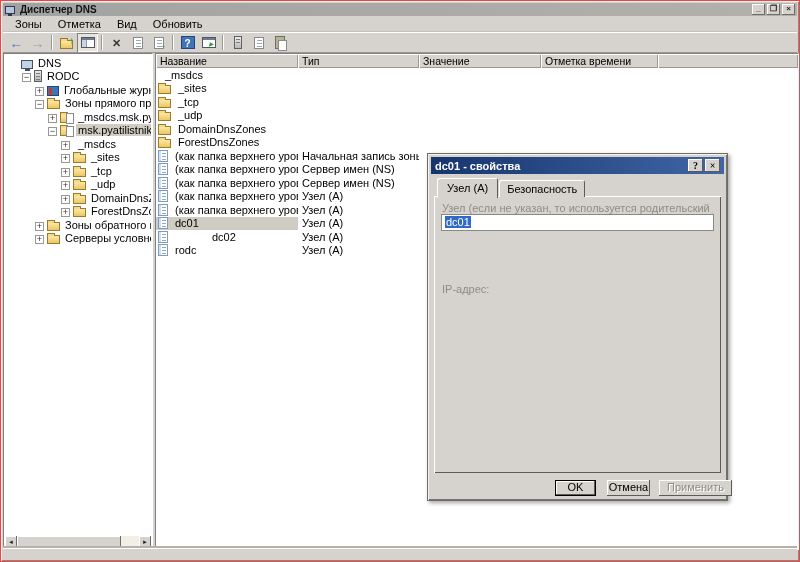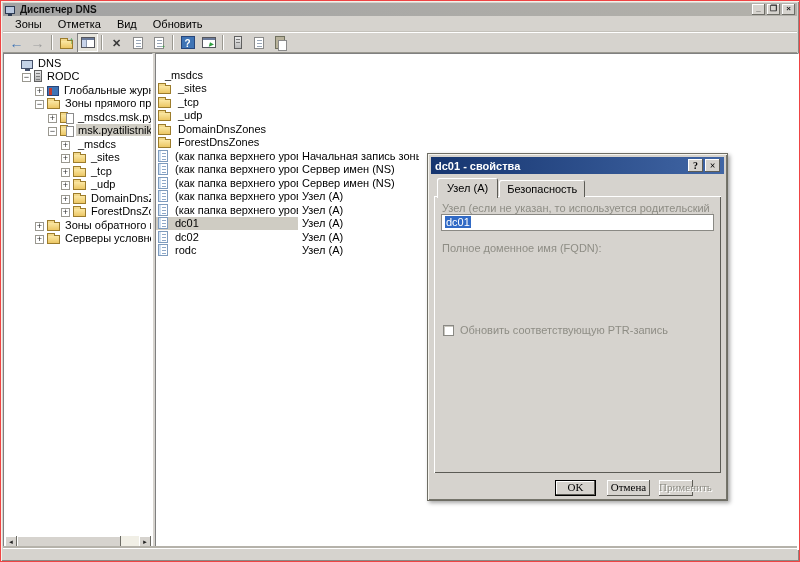--- a/index.html
+++ b/index.html
@@ -135,21 +135,21 @@
   .fld-label { position:absolute; left:8px; color:#8e8d85; white-space:nowrap; overflow:hidden; right:8px; }
   .fld-input { position:absolute; left:7px; right:7px; height:17px; background:#fff; border:1px solid #8a8984;
     padding:1px 3px; line-height:13px; color:#000; white-space:nowrap; overflow:hidden; }
   .fld-input.gray-text { color:#8e8d85; }
   .sel-text { background:#316ac5; color:#fff; padding:0 1px; }
   .chk-row { position:absolute; left:9px; display:flex; align-items:center; }
   .chk-box { width:11px; height:11px; background:#fff; border:1px solid #8a8984; flex:none;
     box-shadow: inset 1px 1px 0 #c9c6bf; }
   .chk-label { margin-left:6px; color:#8e8d85; white-space:nowrap; }
   .dlg-button { position:absolute; top:326px; height:16px; background:#d6d3ce; text-align:center; line-height:15px;
-    box-shadow: inset -1px -1px 0 #5c5b55, inset 1px 1px 0 #fff; cursor:default;font-family:Liberation Serif, serif; }
+    box-shadow: inset -1px -1px 0 #5c5b55, inset 1px 1px 0 #fff; cursor:default; }
   .dlg-button.default { border:1px solid #000; line-height:13px; }
   .dlg-button.disabled { color:#8e8d85; text-shadow:1px 1px 0 #fff; }
 </style>
 </head>
 <body>
 
 <div class="win-frame">
 
   <div class="titlebar">
     <span class="app-icon"></span>
@@ -291,20 +291,27 @@
       <span class="sb-track">
         <span class="sb-thumb"></span>
       </span>
       <span class="sb-btn">►</span>
     </div>
   </div>
 
   <div class="splitter"></div>
 
   <div class="list-panel">
+    <div class="list-header" id="list-header">
+        <span class="hcol" style="width: 142px;">Название</span>
+        <span class="hcol" style="width: 121px;">Тип</span>
+        <span class="hcol" style="width: 122px;">Значение</span>
+        <span class="hcol" style="width: 117px;">Отметка времени</span>
+        <span class="hcol" style="flex: 1 1 0%;"></span>
+      </div>
     <div class="list-body" id="list-body">
         <div class="list-row">
           <span class="cell cell-name" style="width: 142px;">
             <span class="it it-zonegray"></span>
             <span class="row-label">_msdcs</span>
           </span>
           <span class="cell cell-pad" style="width: 121px;"></span>
           <span class="cell cell-pad" style="width: 122px;"></span>
           <span class="cell cell-pad" style="width: 117px;"></span>
         </div>
@@ -401,21 +408,21 @@
         <div class="list-row">
           <span class="cell cell-name selected" style="width: 142px;">
             <span class="it it-record"></span>
             <span class="row-label">dc01</span>
           </span>
           <span class="cell cell-pad" style="width: 121px;">Узел (A)</span>
           <span class="cell cell-pad" style="width: 122px;"></span>
           <span class="cell cell-pad" style="width: 117px;"></span>
         </div>
         <div class="list-row">
-          <span class="cell cell-name" style="width: 142px;">
+          <span class="cell cell-name" style="width: 142px; gap: 37px;">
             <span class="it it-record"></span>
             <span class="row-label">dc02</span>
           </span>
           <span class="cell cell-pad" style="width: 121px;">Узел (A)</span>
           <span class="cell cell-pad" style="width: 122px;"></span>
           <span class="cell cell-pad" style="width: 117px;"></span>
         </div>
         <div class="list-row">
           <span class="cell cell-name" style="width: 142px;">
             <span class="it it-record"></span>
@@ -436,24 +443,20 @@
       <span class="dlg-btn">?</span>
       <span class="dlg-btn">×</span>
     </div>
     <div class="tabs" id="dlg-tabs">
         <span class="tab active">Узел (A)</span>
         <span class="tab">Безопасность</span>
       </div>
     <div class="tab-page" id="dlg-page">
       <div class="fld-label" style="top: 6px;">Узел (если не указан, то используется родительский домен):</div>
         <div class="fld-input" style="top: 18px;"><span class="sel-text">dc01</span></div>
-        <div class="fld-label" style="top: 46px;">Полное доменное имя (FQDN):</div>
-        <div class="chk-row" id="chk-row" style="top:128px">
-        <span class="chk-box"></span>
-        <span class="chk-label">Обновить соответствующую PTR-запись</span>
-      </div>
+        <div class="fld-label" style="top: 87px;">IP-адрес:</div>
     </div>
     <div class="dlg-button default" style="left:127px;width:41px">OK</div>
     <div class="dlg-button" style="left:179px;width:43px">Отмена</div>
-    <div class="dlg-button disabled" style="left:231px;width:34px">Применить</div>
+    <div class="dlg-button disabled" style="left:231px;width:73px">Применить</div>
   </div>
 
 </div>
 
 </body></html>

